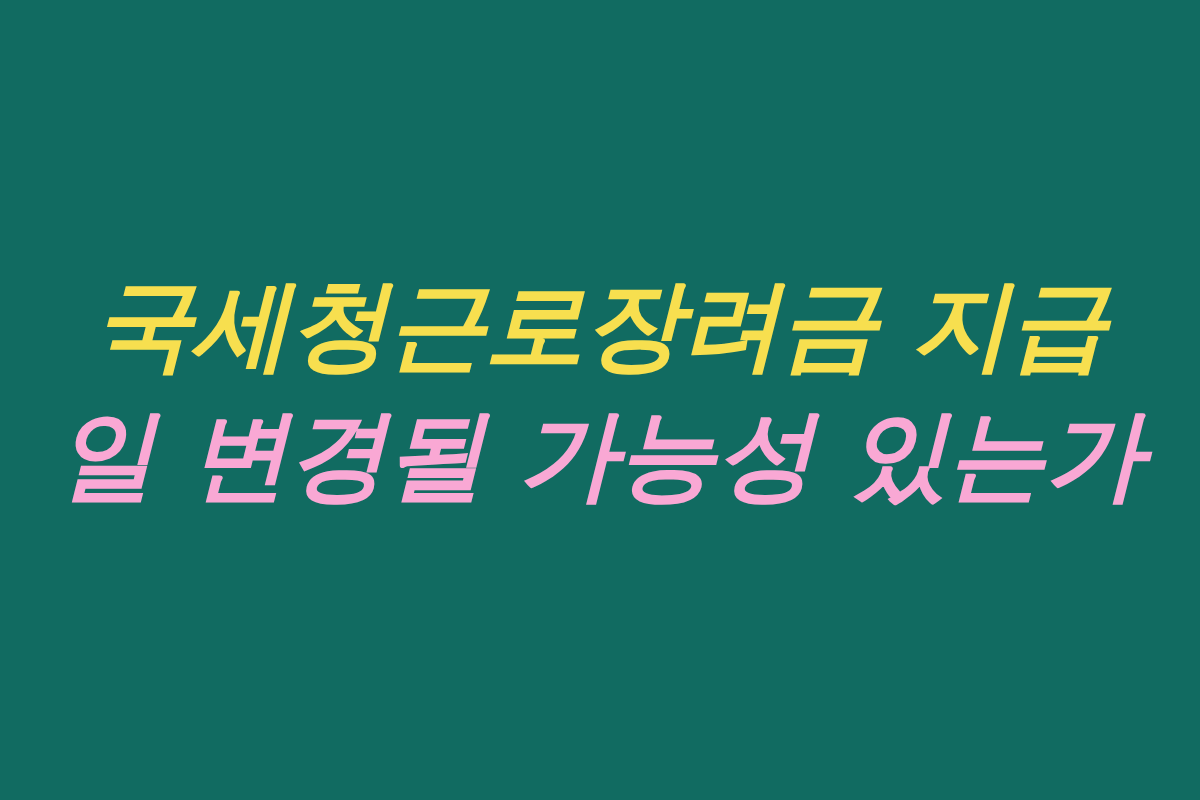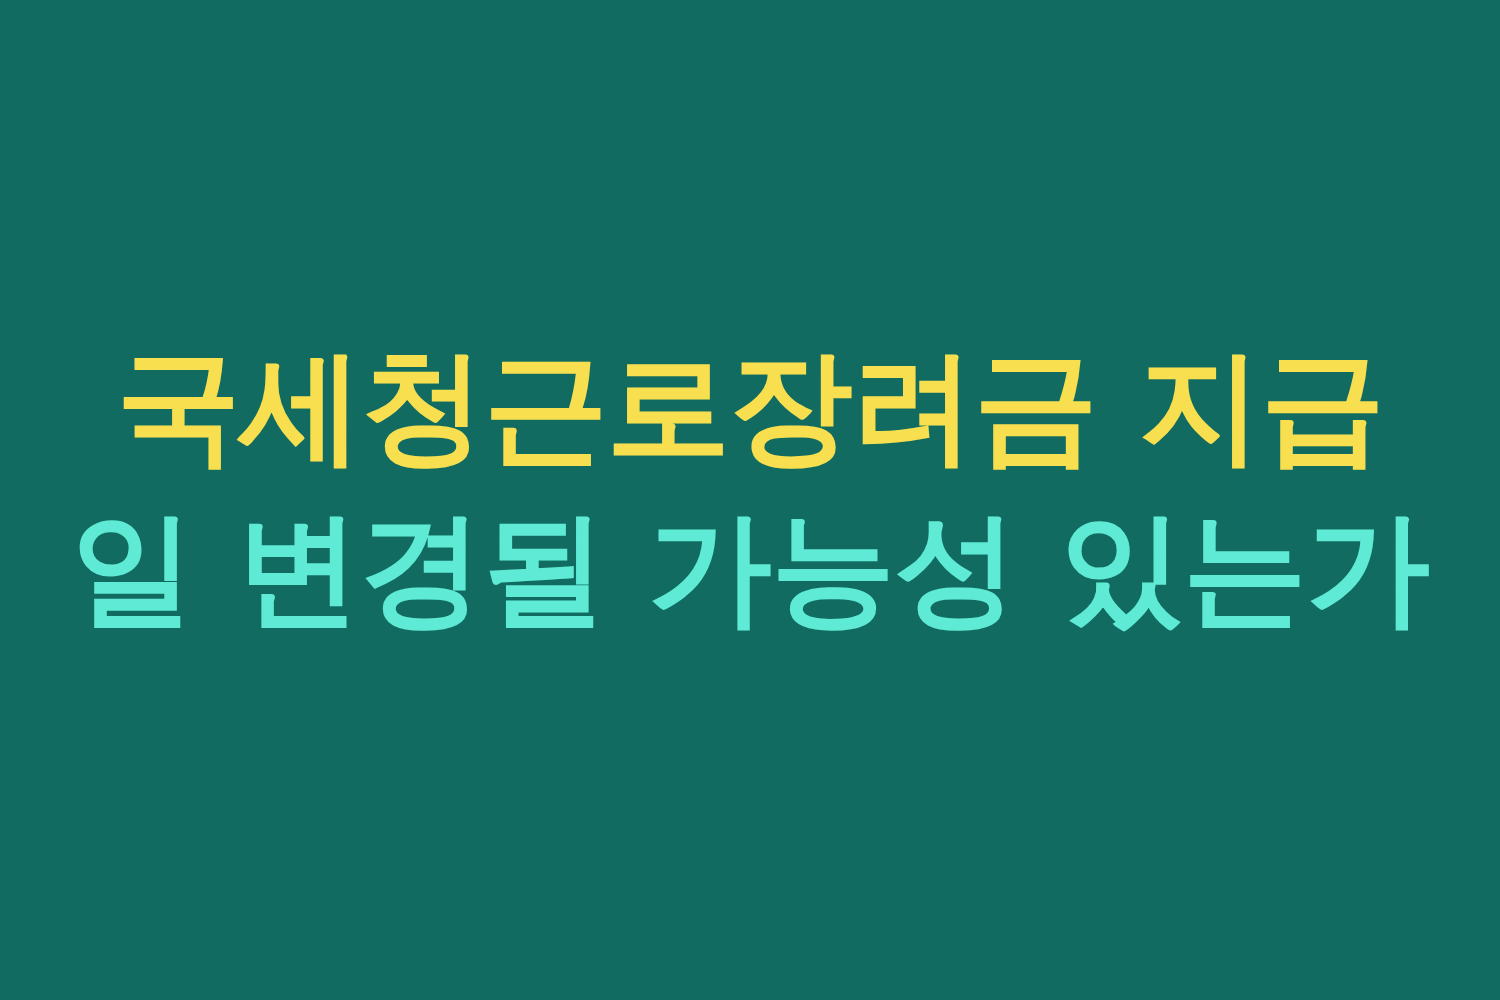--- a/index.html
+++ b/index.html
@@ -44,37 +44,38 @@
   .headline-line {
     display: block;
     color: #F7DF4F;
     font-family: "DejaVu Sans", "Liberation Sans", sans-serif;
     font-weight: 700;
     font-size: 99px;
     line-height: 130px;
     letter-spacing: -0.5px;
     white-space: nowrap;
     text-rendering: geometricPrecision;
+    font-style: italic;
   }
 
   .headline-line--1 {
     
     letter-spacing: -1px;
   }
 
   .headline-line--2 {
     letter-spacing: -0.5px;
   }
 </style>
 </head>
 <body>
 
 <div class="thumbnail-card" style="background-color: rgb(17, 107, 97);">
 
   <div class="headline-block">
 
     <span class="headline-line headline-line--1" style="color: rgb(247, 223, 79);">국세청근로장려금 지급</span>
 
-    <span class="headline-line headline-line--2" style="color: #5eead4;">일 변경될 가능성 있는가</span>
+    <span class="headline-line headline-line--2" style="color: #f9a8d4;">일 변경될 가능성 있는가</span>
 
   </div>
 
 </div>
 
 </body></html>

